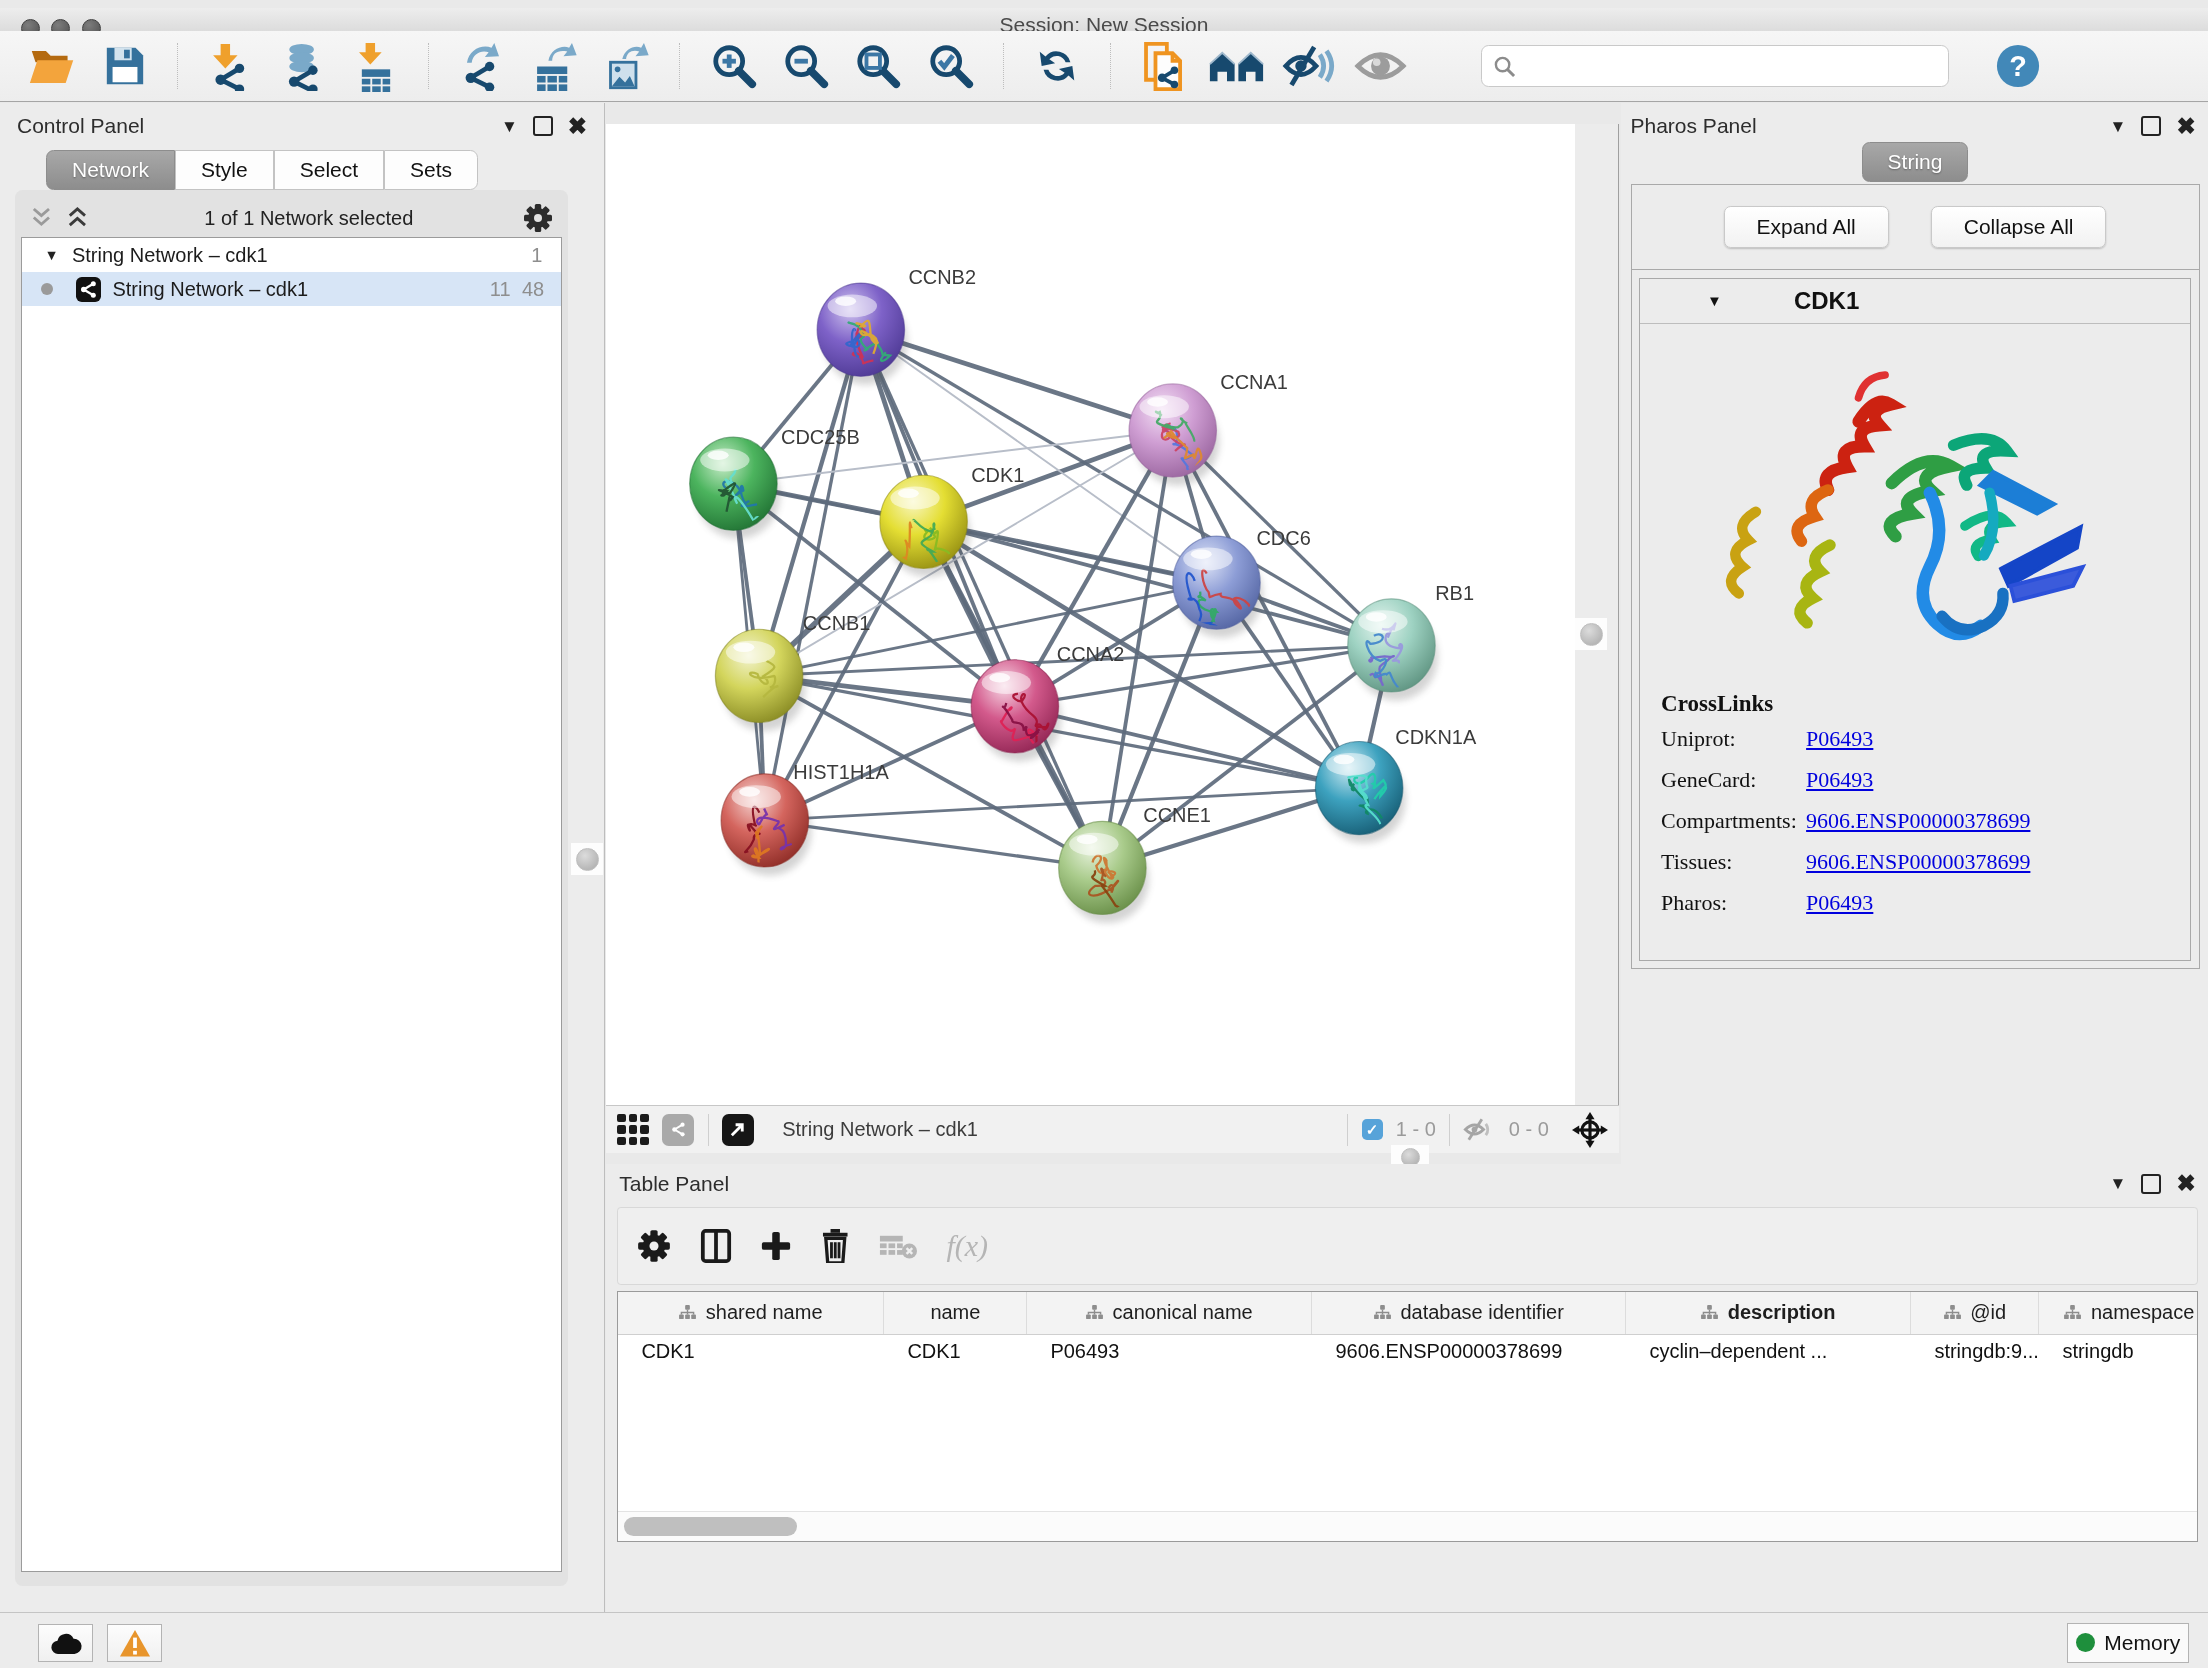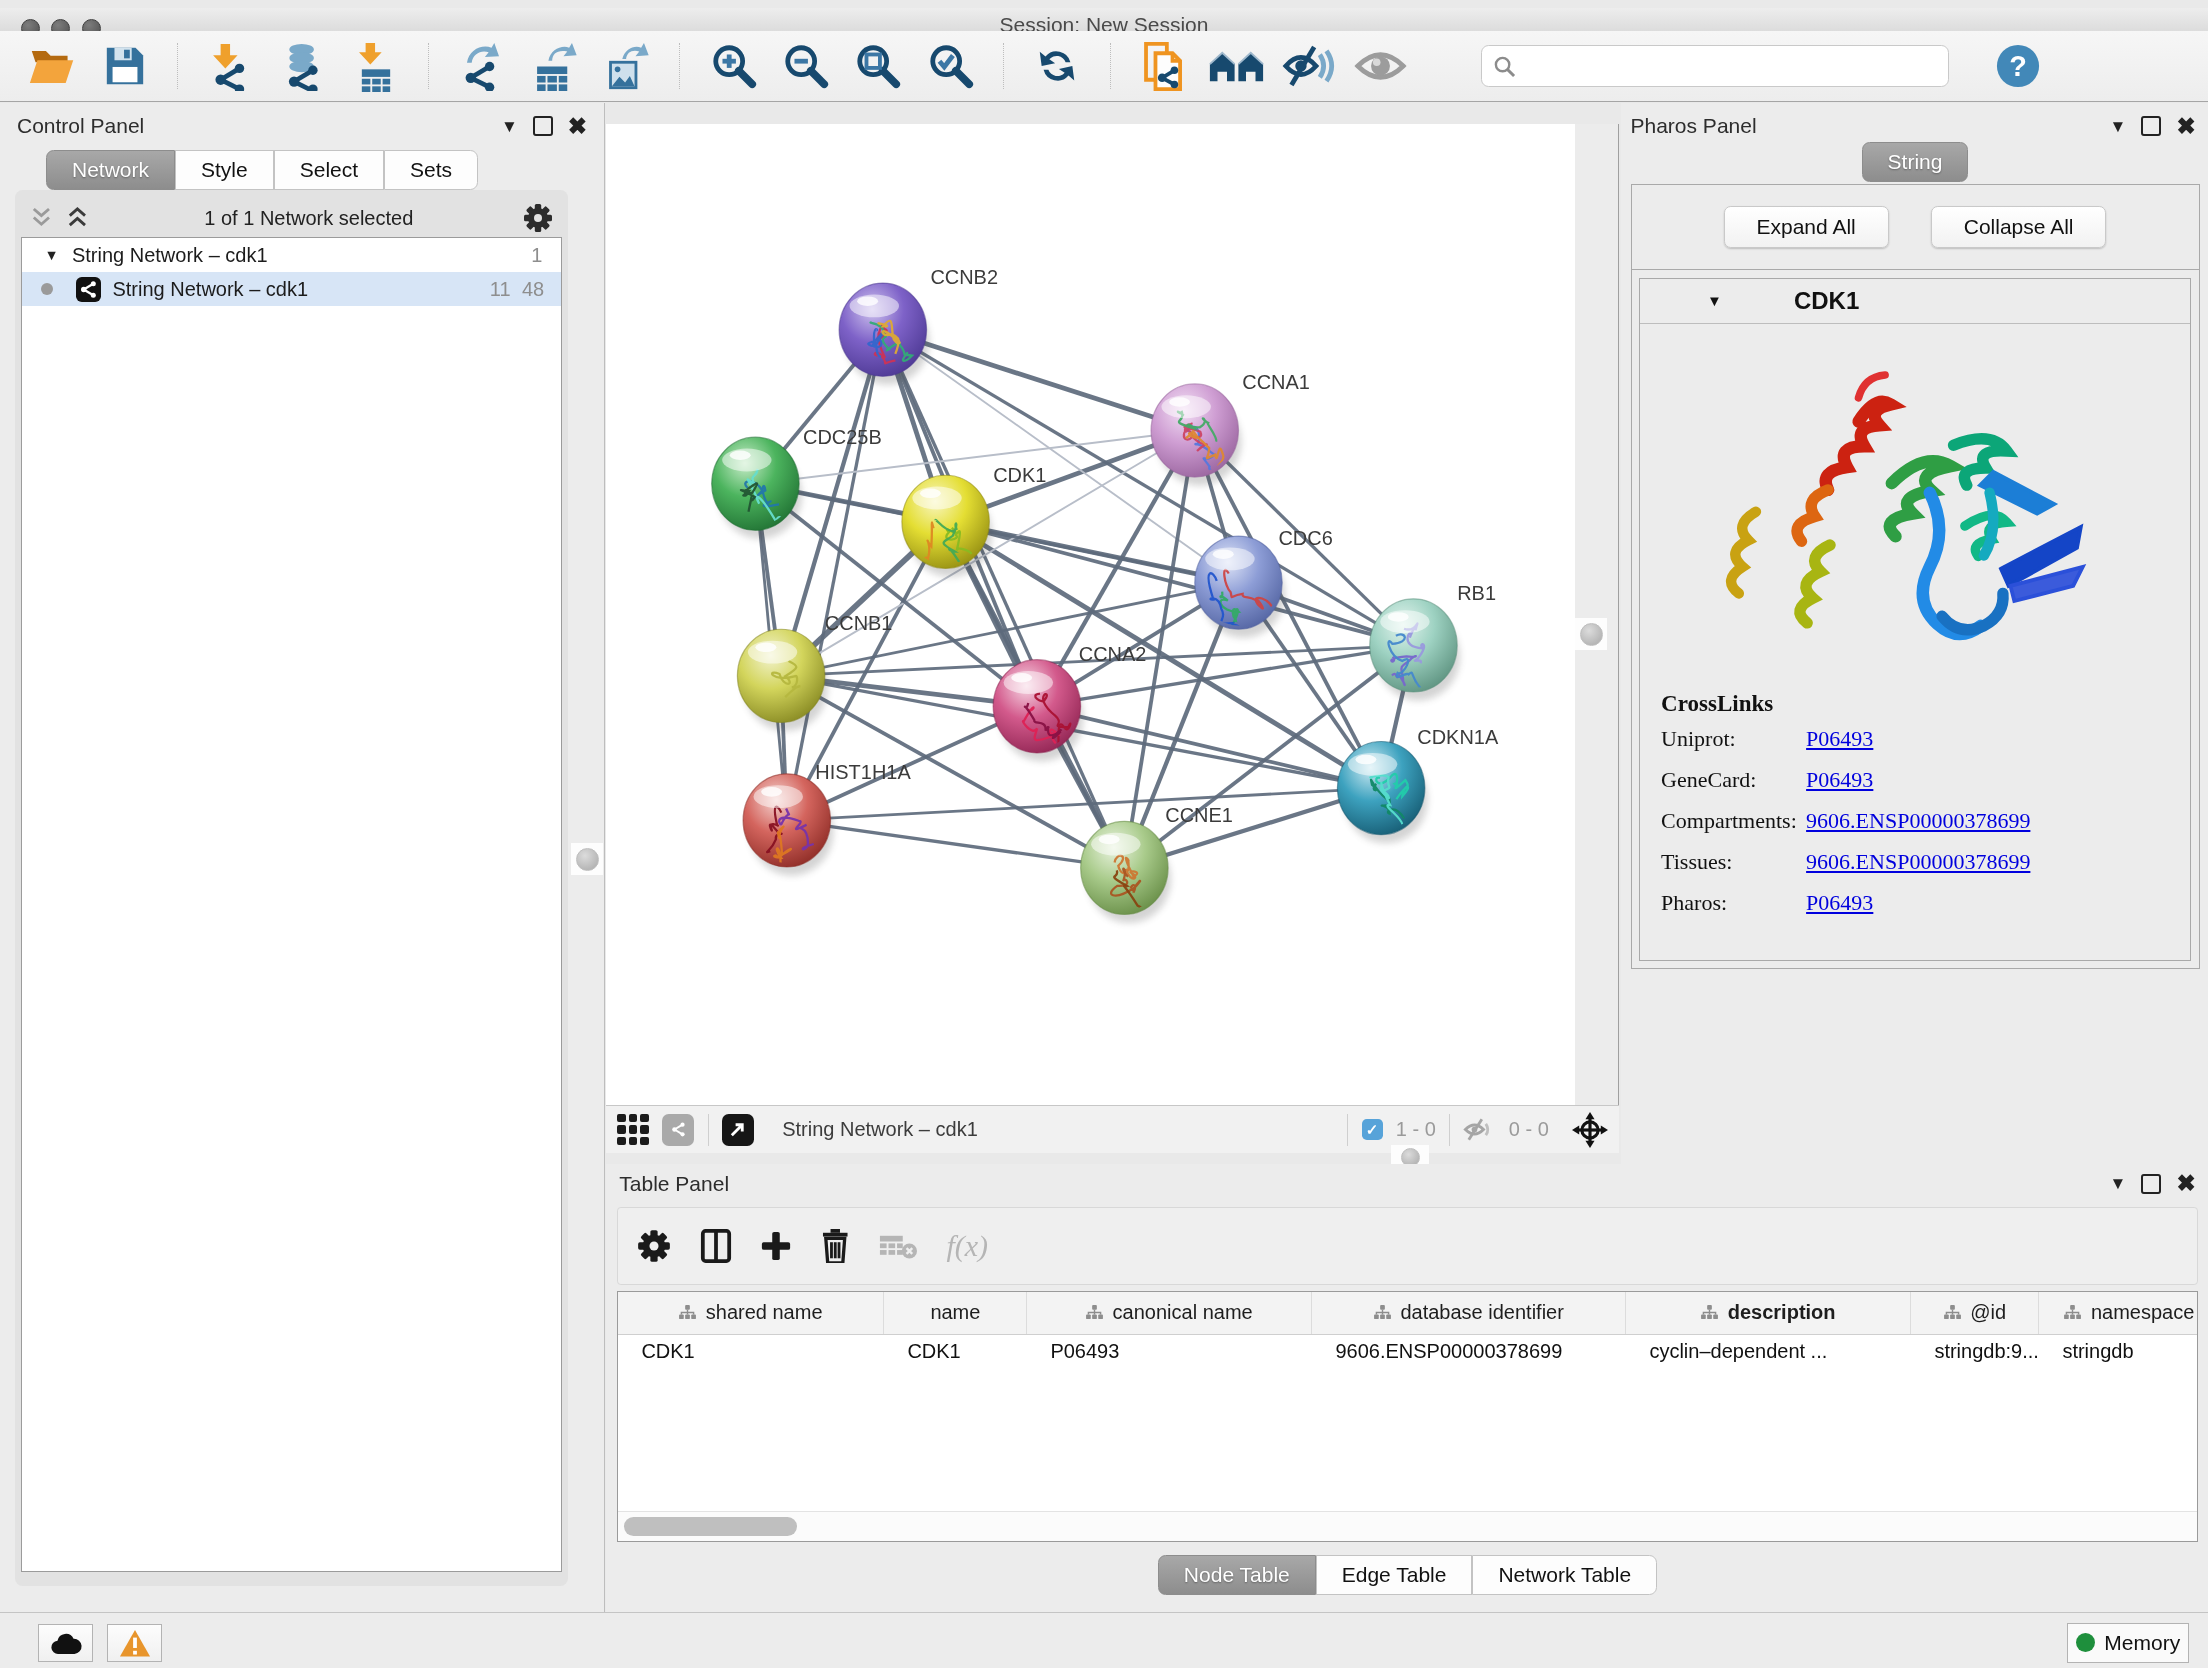--- a/index.html
+++ b/index.html
@@ -43,21 +43,21 @@
   .cp-body{margin:0 36px 0 15px;background:#e2e2e2;border-radius:7.6px;padding:9.5px 5.7px 13.3px 5.7px;}
   .cp-statusrow{display:flex;align-items:center;height:38px;padding:0 9.5px;}
   .cp-status{flex:1;text-align:center;font-size:20px;color:#222;}
   .cp-list{background:#fff;border:1.9px solid #9b9b9b;height:1335px;box-sizing:border-box;}
   .tree-row{display:flex;align-items:center;height:34px;font-size:20px;color:#1c1c1c;padding:0 9.5px;}
   .tree-row.selected{background:#d7e5f6;}
   .tree-count{color:#8e8e8e;margin-left:11.4px;}
   .knob{position:absolute;width:32px;height:32px;background:#fdfdfd;display:flex;align-items:center;justify-content:center;}
   .knob i{width:21px;height:21px;border-radius:50%;background:radial-gradient(circle at 38% 32%,#dcdcdc,#a8a8a8);border:1px solid #bdbdbd;}
   
-  .net-wrap{position:absolute;left:606px;top:124px;width:969px;height:982px;background:#fff;padding-left:22px;}
+  .net-wrap{position:absolute;left:606px;top:124px;width:969px;height:982px;background:#fff;}
   .net-strip{position:absolute;left:1575px;top:124px;width:44px;height:982px;background:#ececec;border-right:1.9px solid #9f9f9f;box-sizing:border-box;}
   .net-status{position:absolute;left:606px;top:1105px;width:1013px;height:48px;background:#f1f1f1;
     border-top:1px solid #c7c7c7;display:flex;align-items:center;padding:0 11.4px;box-sizing:border-box;gap:13.3px;}
   .ns-sep{width:1px;height:32px;background:#cfcfcf;}
   .grid-ic{display:grid;grid-template-columns:repeat(3,8.6px);grid-template-rows:repeat(3,8.6px);gap:2.9px;}
   .grid-ic span{background:#1b1b1b;border-radius:1.9px;}
   .sq-ic{width:32px;height:32px;border-radius:6.7px;display:flex;align-items:center;justify-content:center;}
   .ns-title{font-size:20px;color:#3c3c3c;margin-left:15px;}
   .cbx{width:21px;height:21px;background:#57a3d9;border-radius:4.8px;color:#fff;font-size:15px;
     display:flex;align-items:center;justify-content:center;font-weight:bold;}
@@ -947,25 +947,20 @@
           <div class="td" style="width: 314px;">9606.ENSP00000378699</div>
           <div class="td" style="width: 285px;">cyclin–dependent ...</div>
           <div class="td" style="width: 128px;">stringdb:9...</div>
           <div class="td" style="width: 181px;">stringdb</div>
         </div>
       </div>
     <div class="hscroll">
         <div class="hthumb"></div>
       </div>
   </div>
-  <div class="tp-tabs">
-      <button class="tab selected">Node Table</button>
-      <button class="tab">Edge Table</button>
-      <button class="tab">Network Table</button>
-    </div>
 </div>
 
 <div class="bottombar">
   <button class="bb-btn" style="left:38px">
     <svg width="34" height="25" viewBox="0 0 36 26">
       <path d="M10 24 a7 7 0 0 1 -1-14 a9 9 0 0 1 17-2 a6.5 6.5 0 0 1 1 16z" fill="#111"></path>
     </svg>
   </button>
   <button class="bb-btn" style="left:107px">
     <svg width="32" height="28.5" viewBox="0 0 34 30">

